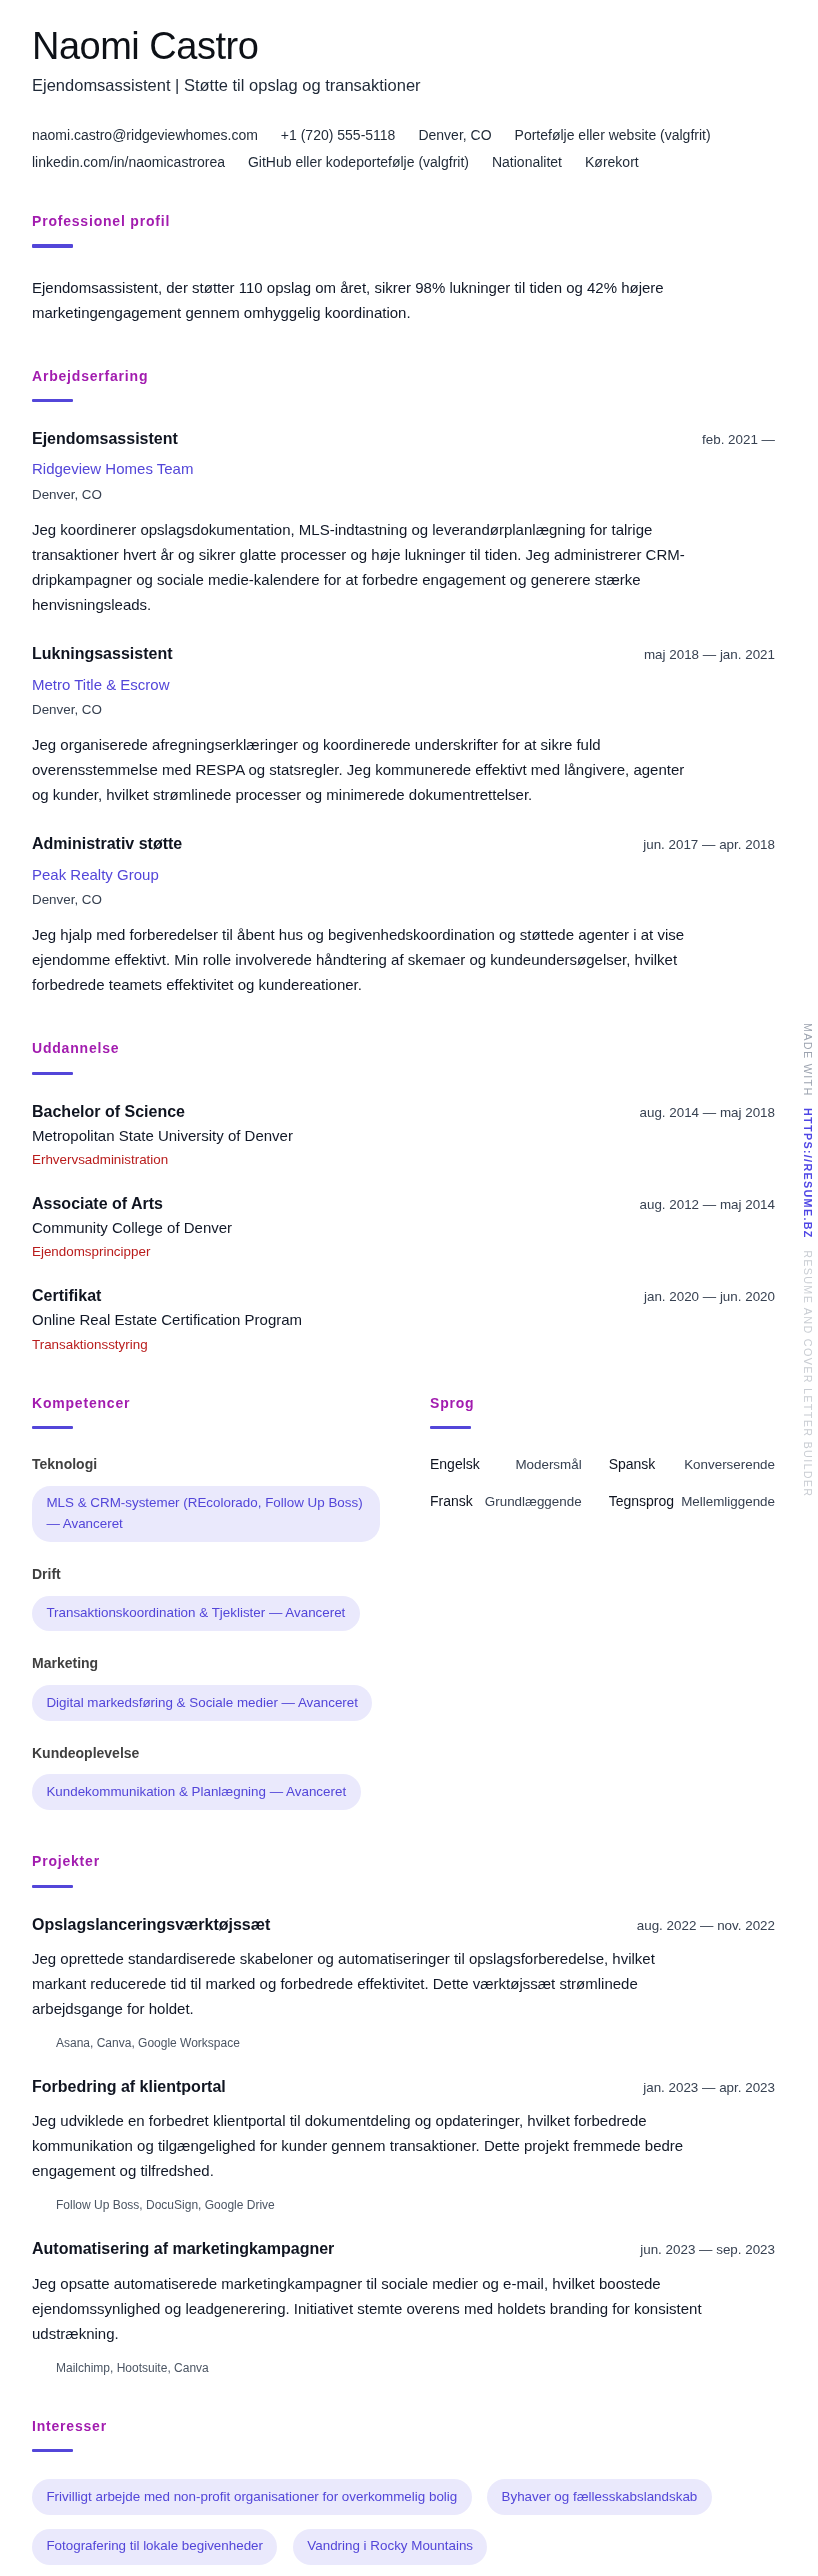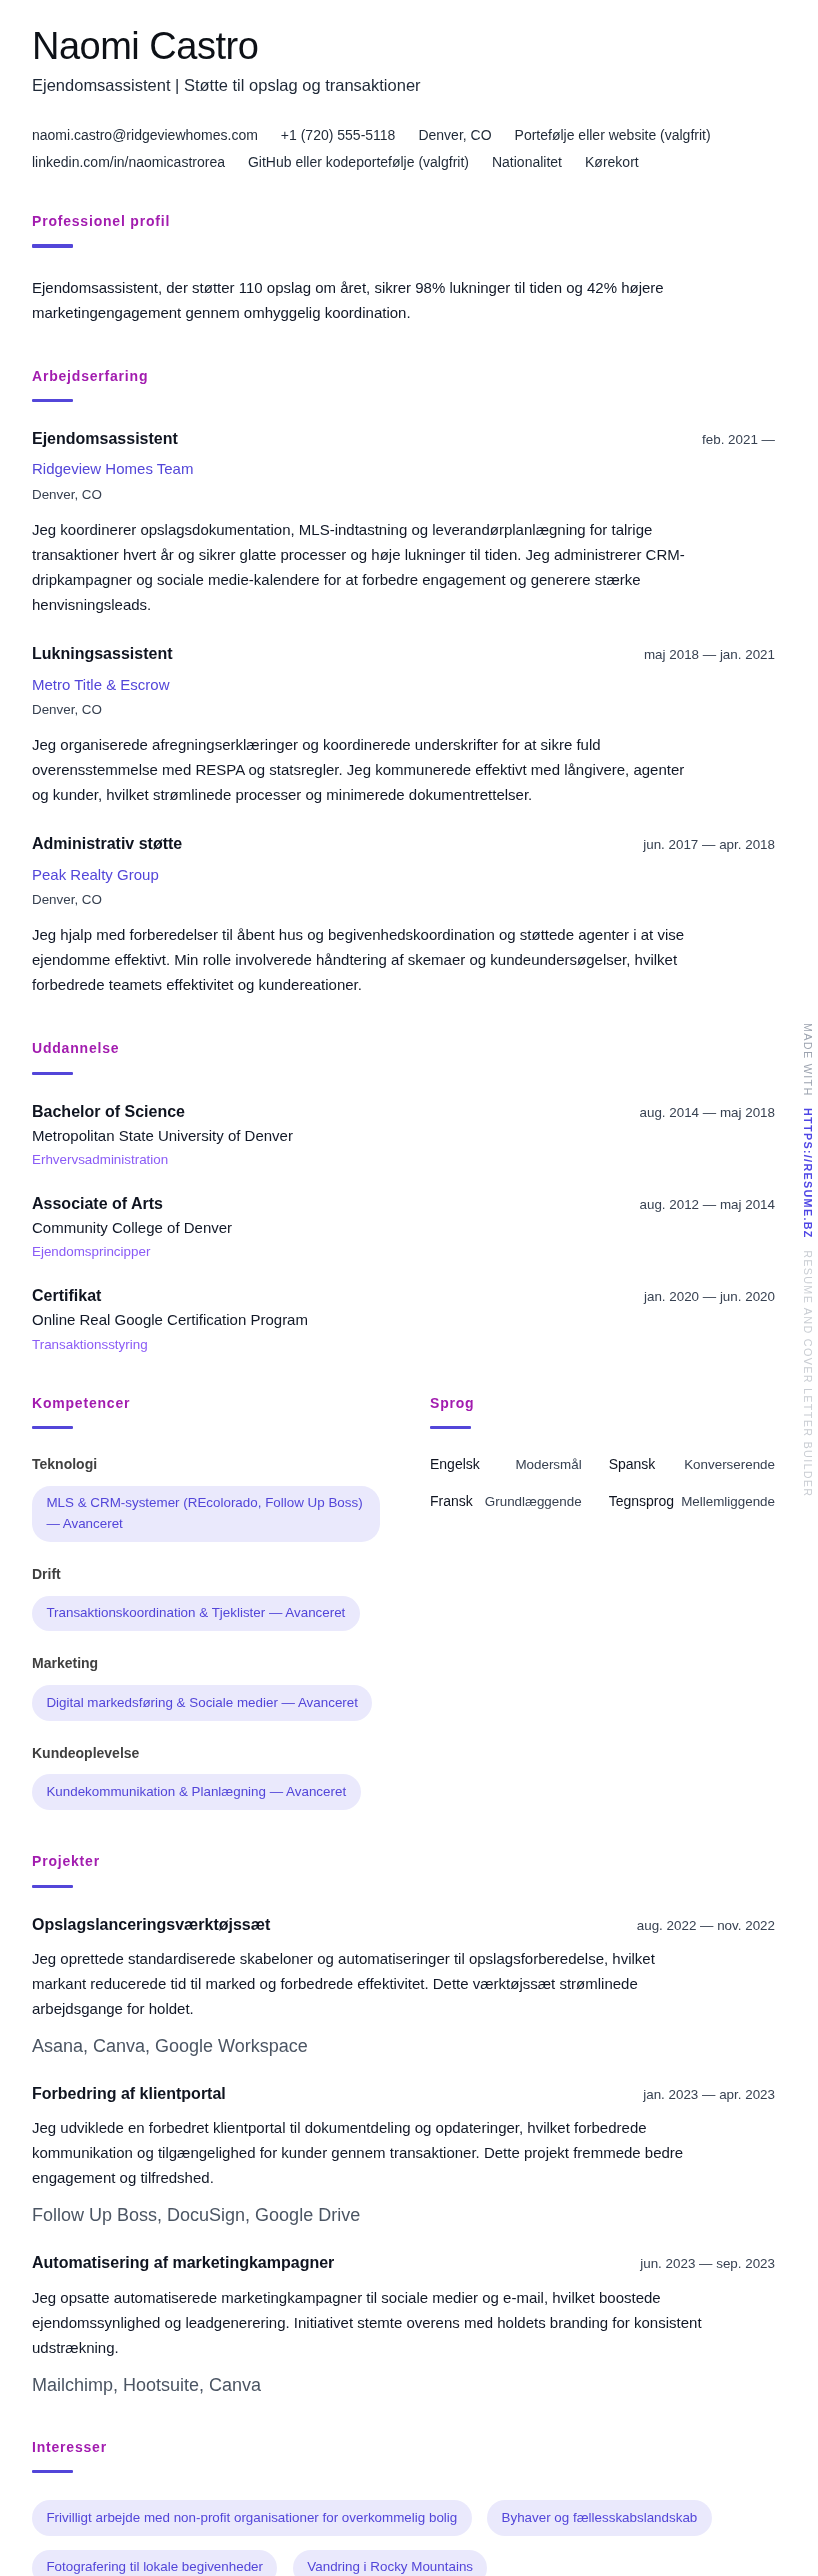--- a/index.html
+++ b/index.html
@@ -100,26 +100,27 @@
     max-width: 670px;
   }
   .entry-school {
     margin-top: 5px;
     font-size: 15px;
     color: #111827;
   }
   .entry-field {
     margin-top: 8.2px;
     font-size: 13.4px;
-    color: #8b5cf6;
+    color: #b91c1c;
   }
   .entry-tools {
     margin-top: 12.4px;
-    font-size: 18px;
+    font-size: 12px;
     color: #4b5563;
+    margin-left: 24px;
   }
   
   .two-col {
     display: grid;
     grid-template-columns: 361px 1fr;
     column-gap: 37px;
     margin-top: 43px;
   }
   .skill-group-label {
     font-size: 14px;
@@ -269,21 +270,21 @@
         </div>
         <div class="entry-school">Community College of Denver</div>
         <div class="entry-field">Ejendomsprincipper</div>
       </div>
 
       <div class="entry">
         <div class="entry-head">
           <span class="entry-title">Certifikat</span>
           <span class="entry-date">jan. 2020 — jun. 2020</span>
         </div>
-        <div class="entry-school">Online Real Google Certification Program</div>
+        <div class="entry-school">Online Real Estate Certification Program</div>
         <div class="entry-field">Transaktionsstyring</div>
       </div>
 
     </div>
   </section>
 
   <div class="two-col">
 
     <section>
       <h2 class="sec-heading">Kompetencer</h2>

